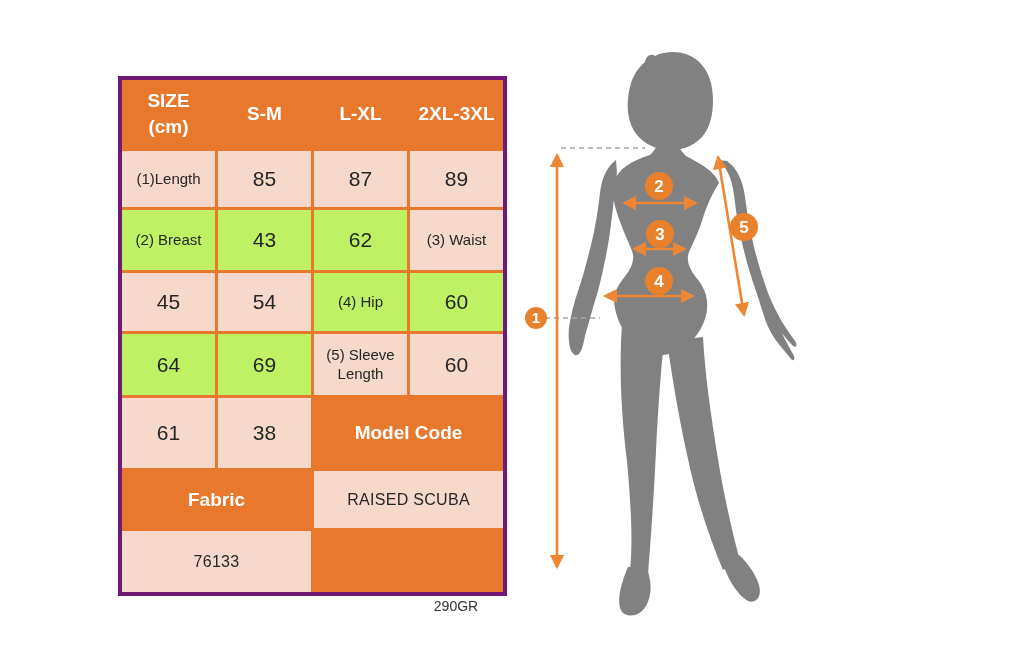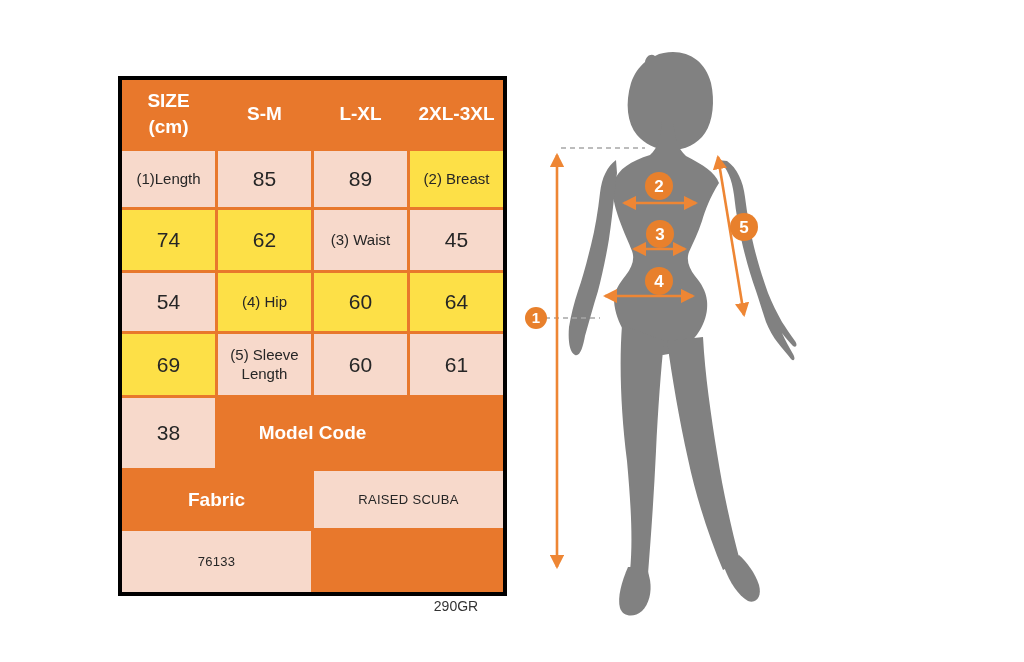--- a/index.html
+++ b/index.html
@@ -10,36 +10,36 @@
   .stage{position:absolute;inset:0;}
 
   
   .size-table{
     position:absolute;left:118px;top:76px;
     display:grid;
     grid-template-columns:93px 93px 93px 93px;
     grid-template-rows:68px 56px 60px 58px 61px 70px 57px 61px;
     gap:3px;
     background:#E8782C;
-    border:4px solid #000000;
+    border:4px solid #701a75;
   }
   .cell{
     display:flex;align-items:center;justify-content:center;
     text-align:center;color:#262626;
   }
   .hdr{
     background:#E8782C;color:#ffffff;font-weight:bold;font-size:19px;
     line-height:1.35;
   }
   .row-dark{background:#F7D9CB;}
-  .row-light{background:#fde047;}
+  .row-light{background:#bef264;}
   .lbl{font-size:15px;line-height:1.25;padding:0 0;}
   .val{font-size:21px;text-align:right;}
   .span2{grid-column:span 2;}
-  .footer-val{font-size:13px;letter-spacing:.3px;}
+  .footer-val{font-size:16px;letter-spacing:.3px;}
 
   .weight-note{
     position:absolute;left:406px;top:598px;width:100px;
     text-align:center;font-size:14px;color:#333333;
   }
 
   
   .figure-wrap{position:absolute;left:515px;top:25px;width:340px;height:610px;}
   .marker-num{
     font-family:"Liberation Sans", sans-serif;font-weight:bold;fill:#ffffff;
@@ -57,24 +57,25 @@
         <div>SIZE</div>
         <div>(cm)</div>
       </div>
     </div>
     <div class="cell hdr">S-M</div>
     <div class="cell hdr">L-XL</div>
     <div class="cell hdr">2XL-3XL</div>
 
     <div class="cell row-dark lbl">(1)Length</div>
     <div class="cell row-dark val">85</div>
+    <div class="cell row-dark val">87</div>
     <div class="cell row-dark val">89</div>
 
     <div class="cell row-light lbl">(2) Breast</div>
-    <div class="cell row-light val">74</div>
+    <div class="cell row-light val">43</div>
     <div class="cell row-light val">62</div>
 
     <div class="cell row-dark lbl">(3) Waist</div>
     <div class="cell row-dark val">45</div>
     <div class="cell row-dark val">54</div>
 
     <div class="cell row-light lbl">(4) Hip</div>
     <div class="cell row-light val">60</div>
     <div class="cell row-light val">64</div>
     <div class="cell row-light val">69</div>

